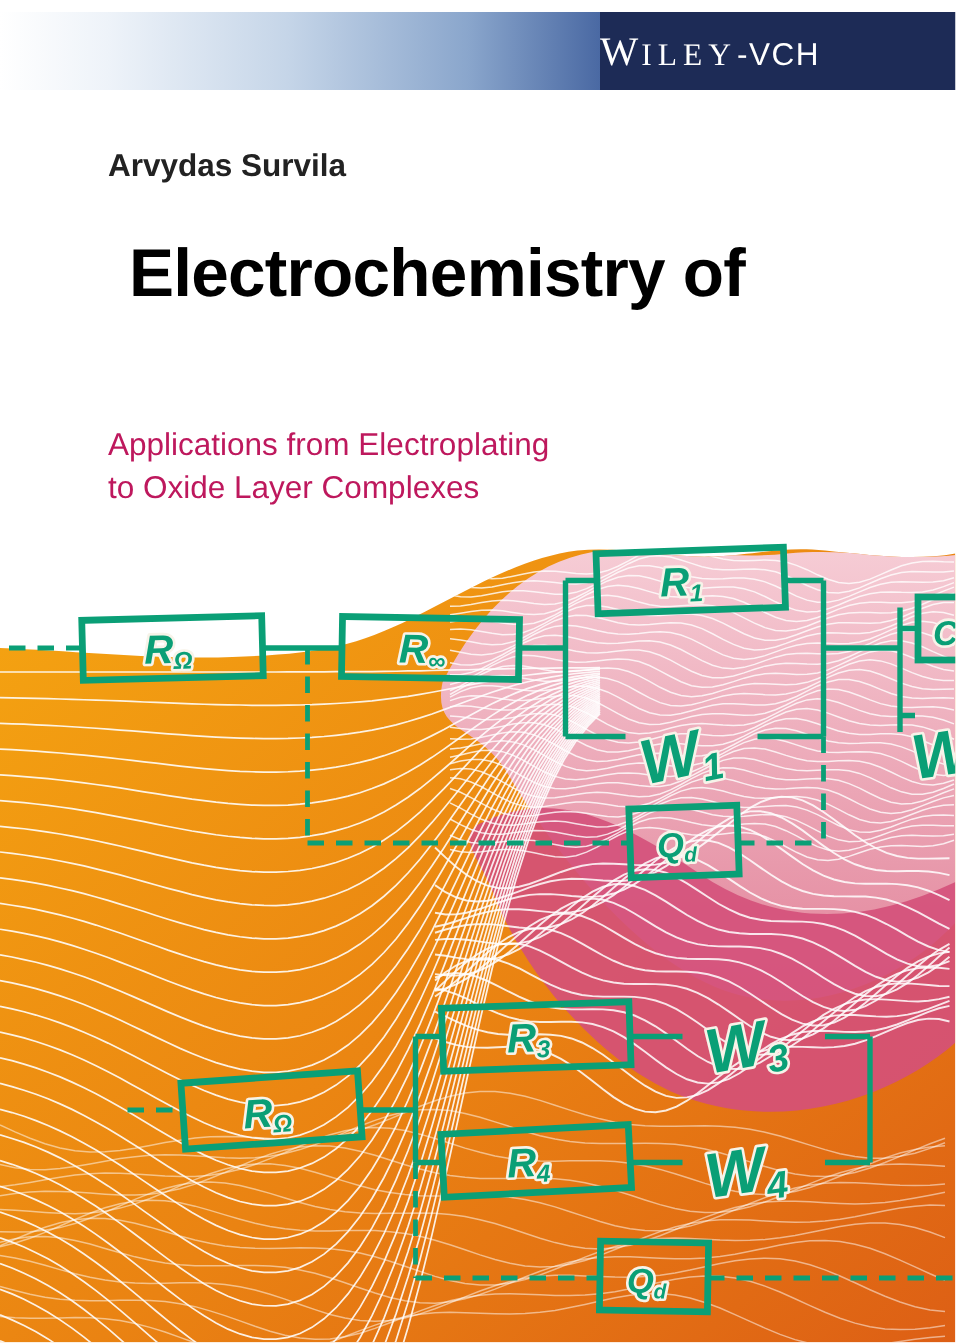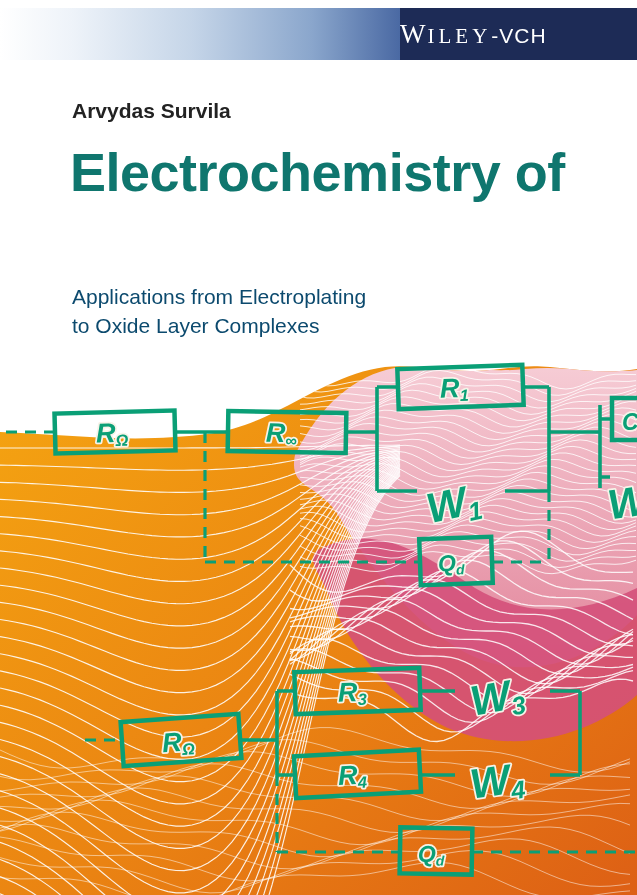--- a/index.html
+++ b/index.html
@@ -15,23 +15,23 @@
     background:linear-gradient(to right,#ffffff 0%,#eef3f9 18%,#c5d5e8 48%,#8aa6cc 78%,#4a69a3 100%);}
   .bar-brand{width:237px;height:100%;background:#1d2b56;
     display:flex;align-items:center;justify-content:flex-start;}
   .brand{color:#ffffff;white-space:nowrap;}
   .brand .w{font-family:"Liberation Serif",serif;font-size:27px;letter-spacing:2px;}
   .brand .iley{font-family:"Liberation Serif",serif;font-size:21px;letter-spacing:4px;}
   .brand .vch{font-family:"Liberation Sans",sans-serif;font-size:21px;letter-spacing:1px;}
 
   
   .author{position:absolute;left:72px;top:81px;font-size:21px;font-weight:bold;color:#222222;margin-top:18px;}
-  .title{position:absolute;left:70px;top:138px;margin:0;font-size:54px;line-height:1.26;
-    font-weight:bold;color:#0f766e;letter-spacing:-0.5px;}
-  .subtitle{position:absolute;left:72px;top:283px;font-size:21px;line-height:1.38;color:#0c4a6e;}
+  .title{position:absolute;left:70px;top:138px;margin:16px;font-size:45px;line-height:1.26;
+    font-weight:bold;color:#000000;letter-spacing:-0.5px;}
+  .subtitle{position:absolute;left:72px;top:283px;font-size:21px;line-height:1.38;color:#be185d;}
 
   
   .illustration{position:absolute;left:0;top:360px;}
 
   .cbox{fill:none;stroke:#0a9f76;stroke-width:4.5px;}
   .cwire{fill:none;stroke:#0a9f76;stroke-width:3.6px;}
   .cdash{fill:none;stroke:#0a9f76;stroke-width:3.2px;stroke-dasharray:11 8;}
   .clbl{font-family:"Liberation Sans",sans-serif;font-weight:bold;font-style:italic;
     font-size:27px;fill:#0a9f76;stroke:#f7f3e9;stroke-width:3.5px;
     paint-order:stroke;stroke-linejoin:round;}

